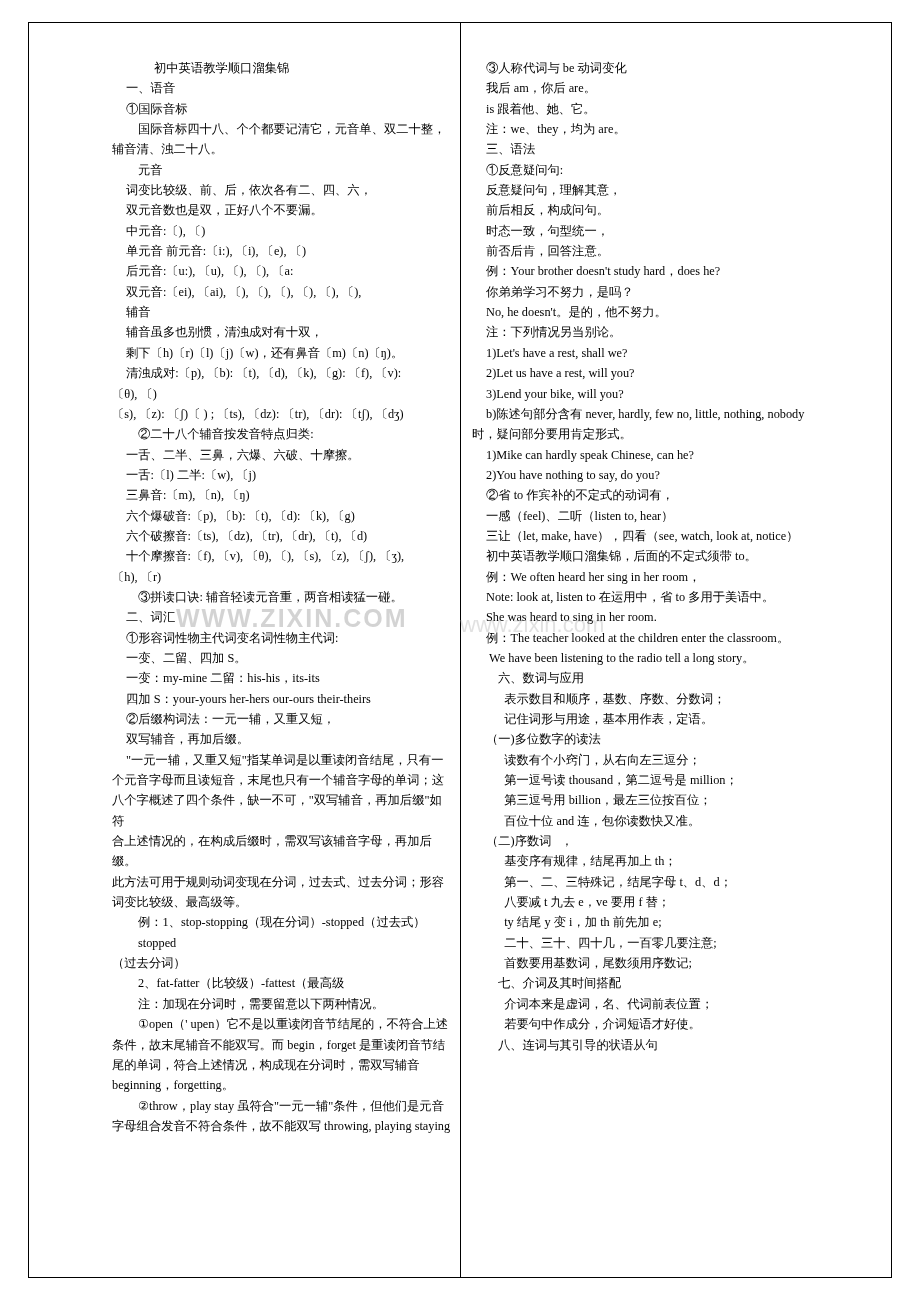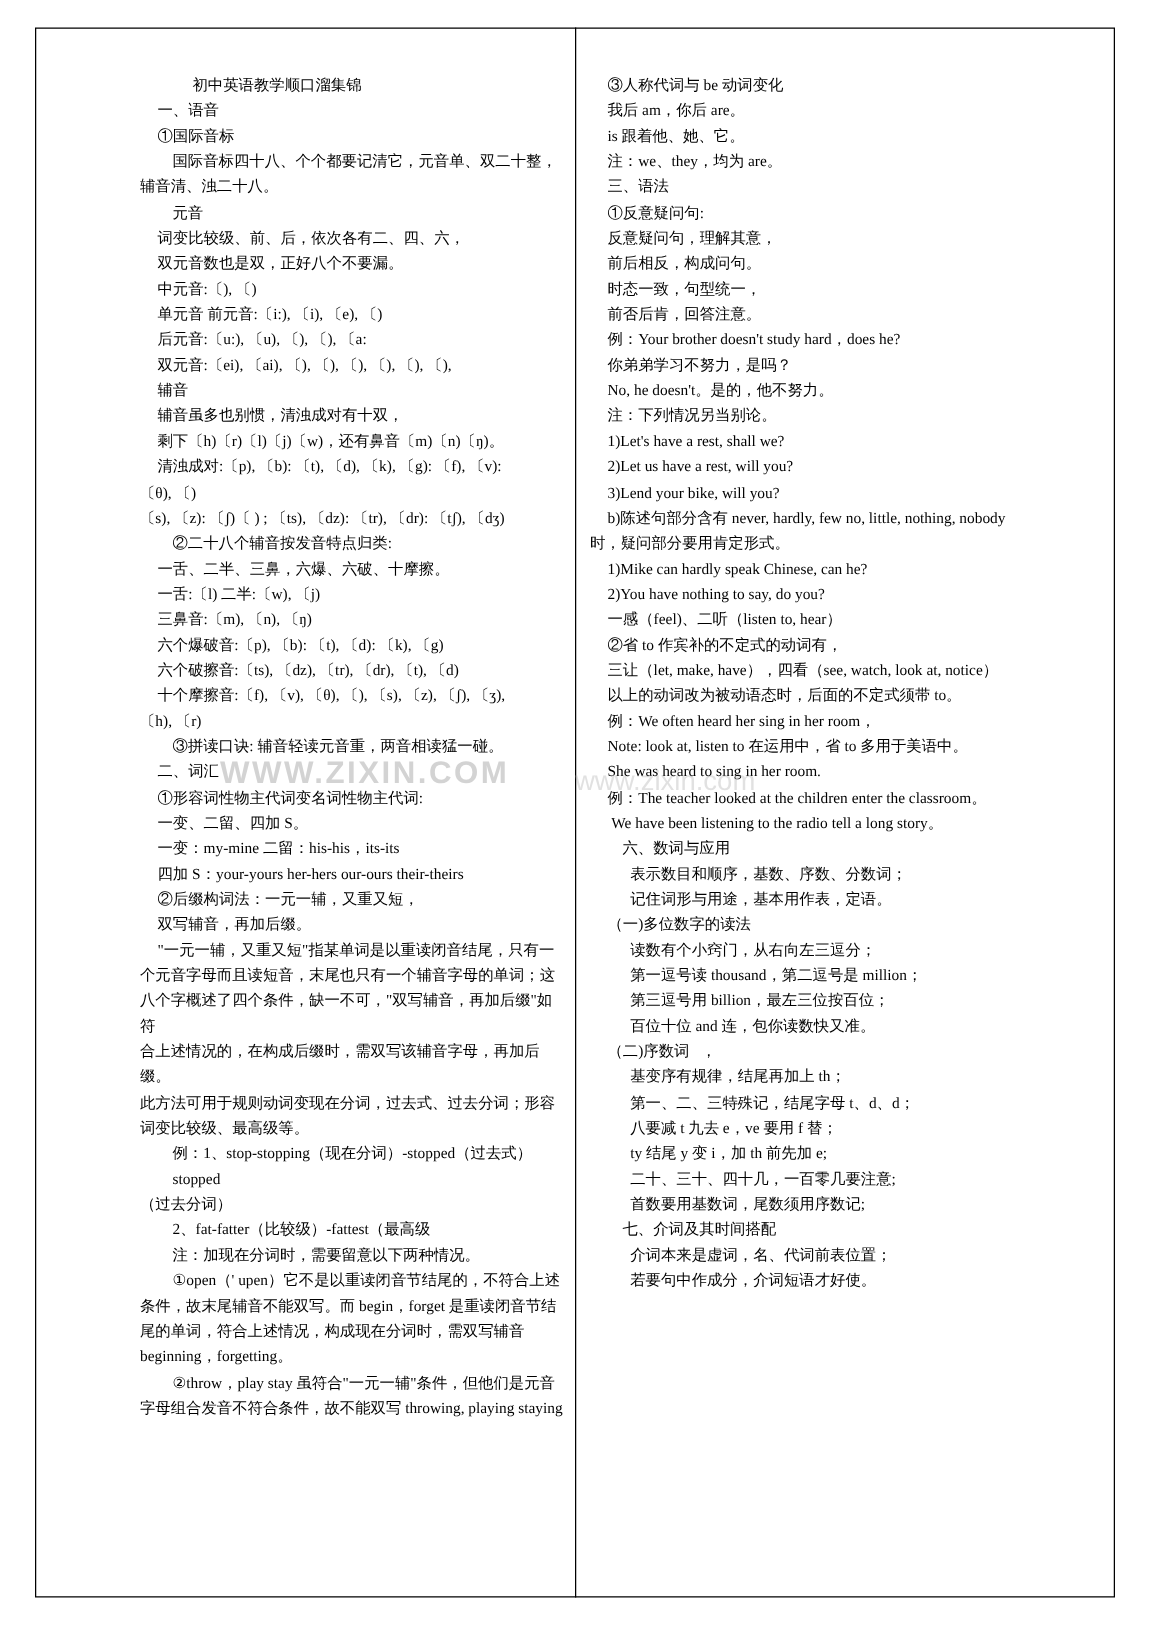--- a/index.html
+++ b/index.html
@@ -142,24 +142,24 @@
       <p class="ind2">你弟弟学习不努力，是吗？</p>
       <p class="ind2">No, he doesn't。是的，他不努力。</p>
       <p class="ind2">注：下列情况另当别论。</p>
       <p class="ind2">1)Let's have a rest, shall we?</p>
       <p class="ind2">2)Let us have a rest, will you?</p>
       <p class="ind2">3)Lend your bike, will you?</p>
       <p class="ind2">b)陈述句部分含有 never, hardly, few no, little, nothing, nobody</p>
       <p class="ind1">时，疑问部分要用肯定形式。</p>
       <p class="ind2">1)Mike can hardly speak Chinese, can he?</p>
       <p class="ind2">2)You have nothing to say, do you?</p>
+      <p class="ind2">②省 to 作宾补的不定式的动词有，</p>
       <p class="ind2">一感（feel)、二听（listen to, hear）</p>
-      <p class="ind2">②省 to 作宾补的不定式的动词有，</p>
       <p class="ind2">三让（let, make, have），四看（see, watch, look at, notice）</p>
-      <p class="ind2">以上的动词改为被动语态时，后面的不定式须带 to。</p>
+      <p class="ind2">初中英语教学顺口溜集锦，后面的不定式须带 to。</p>
       <p class="ind2">例：We often heard her sing in her room，</p>
       <p class="ind2">Note: look at, listen to 在运用中，省 to 多用于美语中。</p>
       <p class="ind2">She was heard to sing in her room.</p>
       <p class="ind2">例：The teacher looked at the children enter the classroom。</p>
       <p class="ind2"> We have been listening to the radio tell a long story。</p>
       <p class="ind3">六、数词与应用</p>
       <p class="ind3">  表示数目和顺序，基数、序数、分数词；</p>
       <p class="ind3">  记住词形与用途，基本用作表，定语。</p>
       <p class="ind2">（一)多位数字的读法</p>
       <p class="ind3">  读数有个小窍门，从右向左三逗分；</p>
@@ -169,17 +169,18 @@
       <p class="ind2">（二)序数词   ，</p>
       <p class="ind3">  基变序有规律，结尾再加上 th；</p>
       <p class="ind3">  第一、二、三特殊记，结尾字母 t、d、d；</p>
       <p class="ind3">  八要减 t 九去 e，ve 要用 f 替；</p>
       <p class="ind3">  ty 结尾 y 变 i，加 th 前先加 e;</p>
       <p class="ind3">  二十、三十、四十几，一百零几要注意;</p>
       <p class="ind3">  首数要用基数词，尾数须用序数记;</p>
       <p class="ind3">七、介词及其时间搭配</p>
       <p class="ind3">  介词本来是虚词，名、代词前表位置；</p>
       <p class="ind3">  若要句中作成分，介词短语才好使。</p>
+      <p class="ind3">八、连词与其引导的状语从句</p>
     </div>
 
   <div class="watermark">WWW.ZIXIN.COM</div>
   <div class="wm2">www.zixin.com</div>
 </div>
 
 </body></html>

